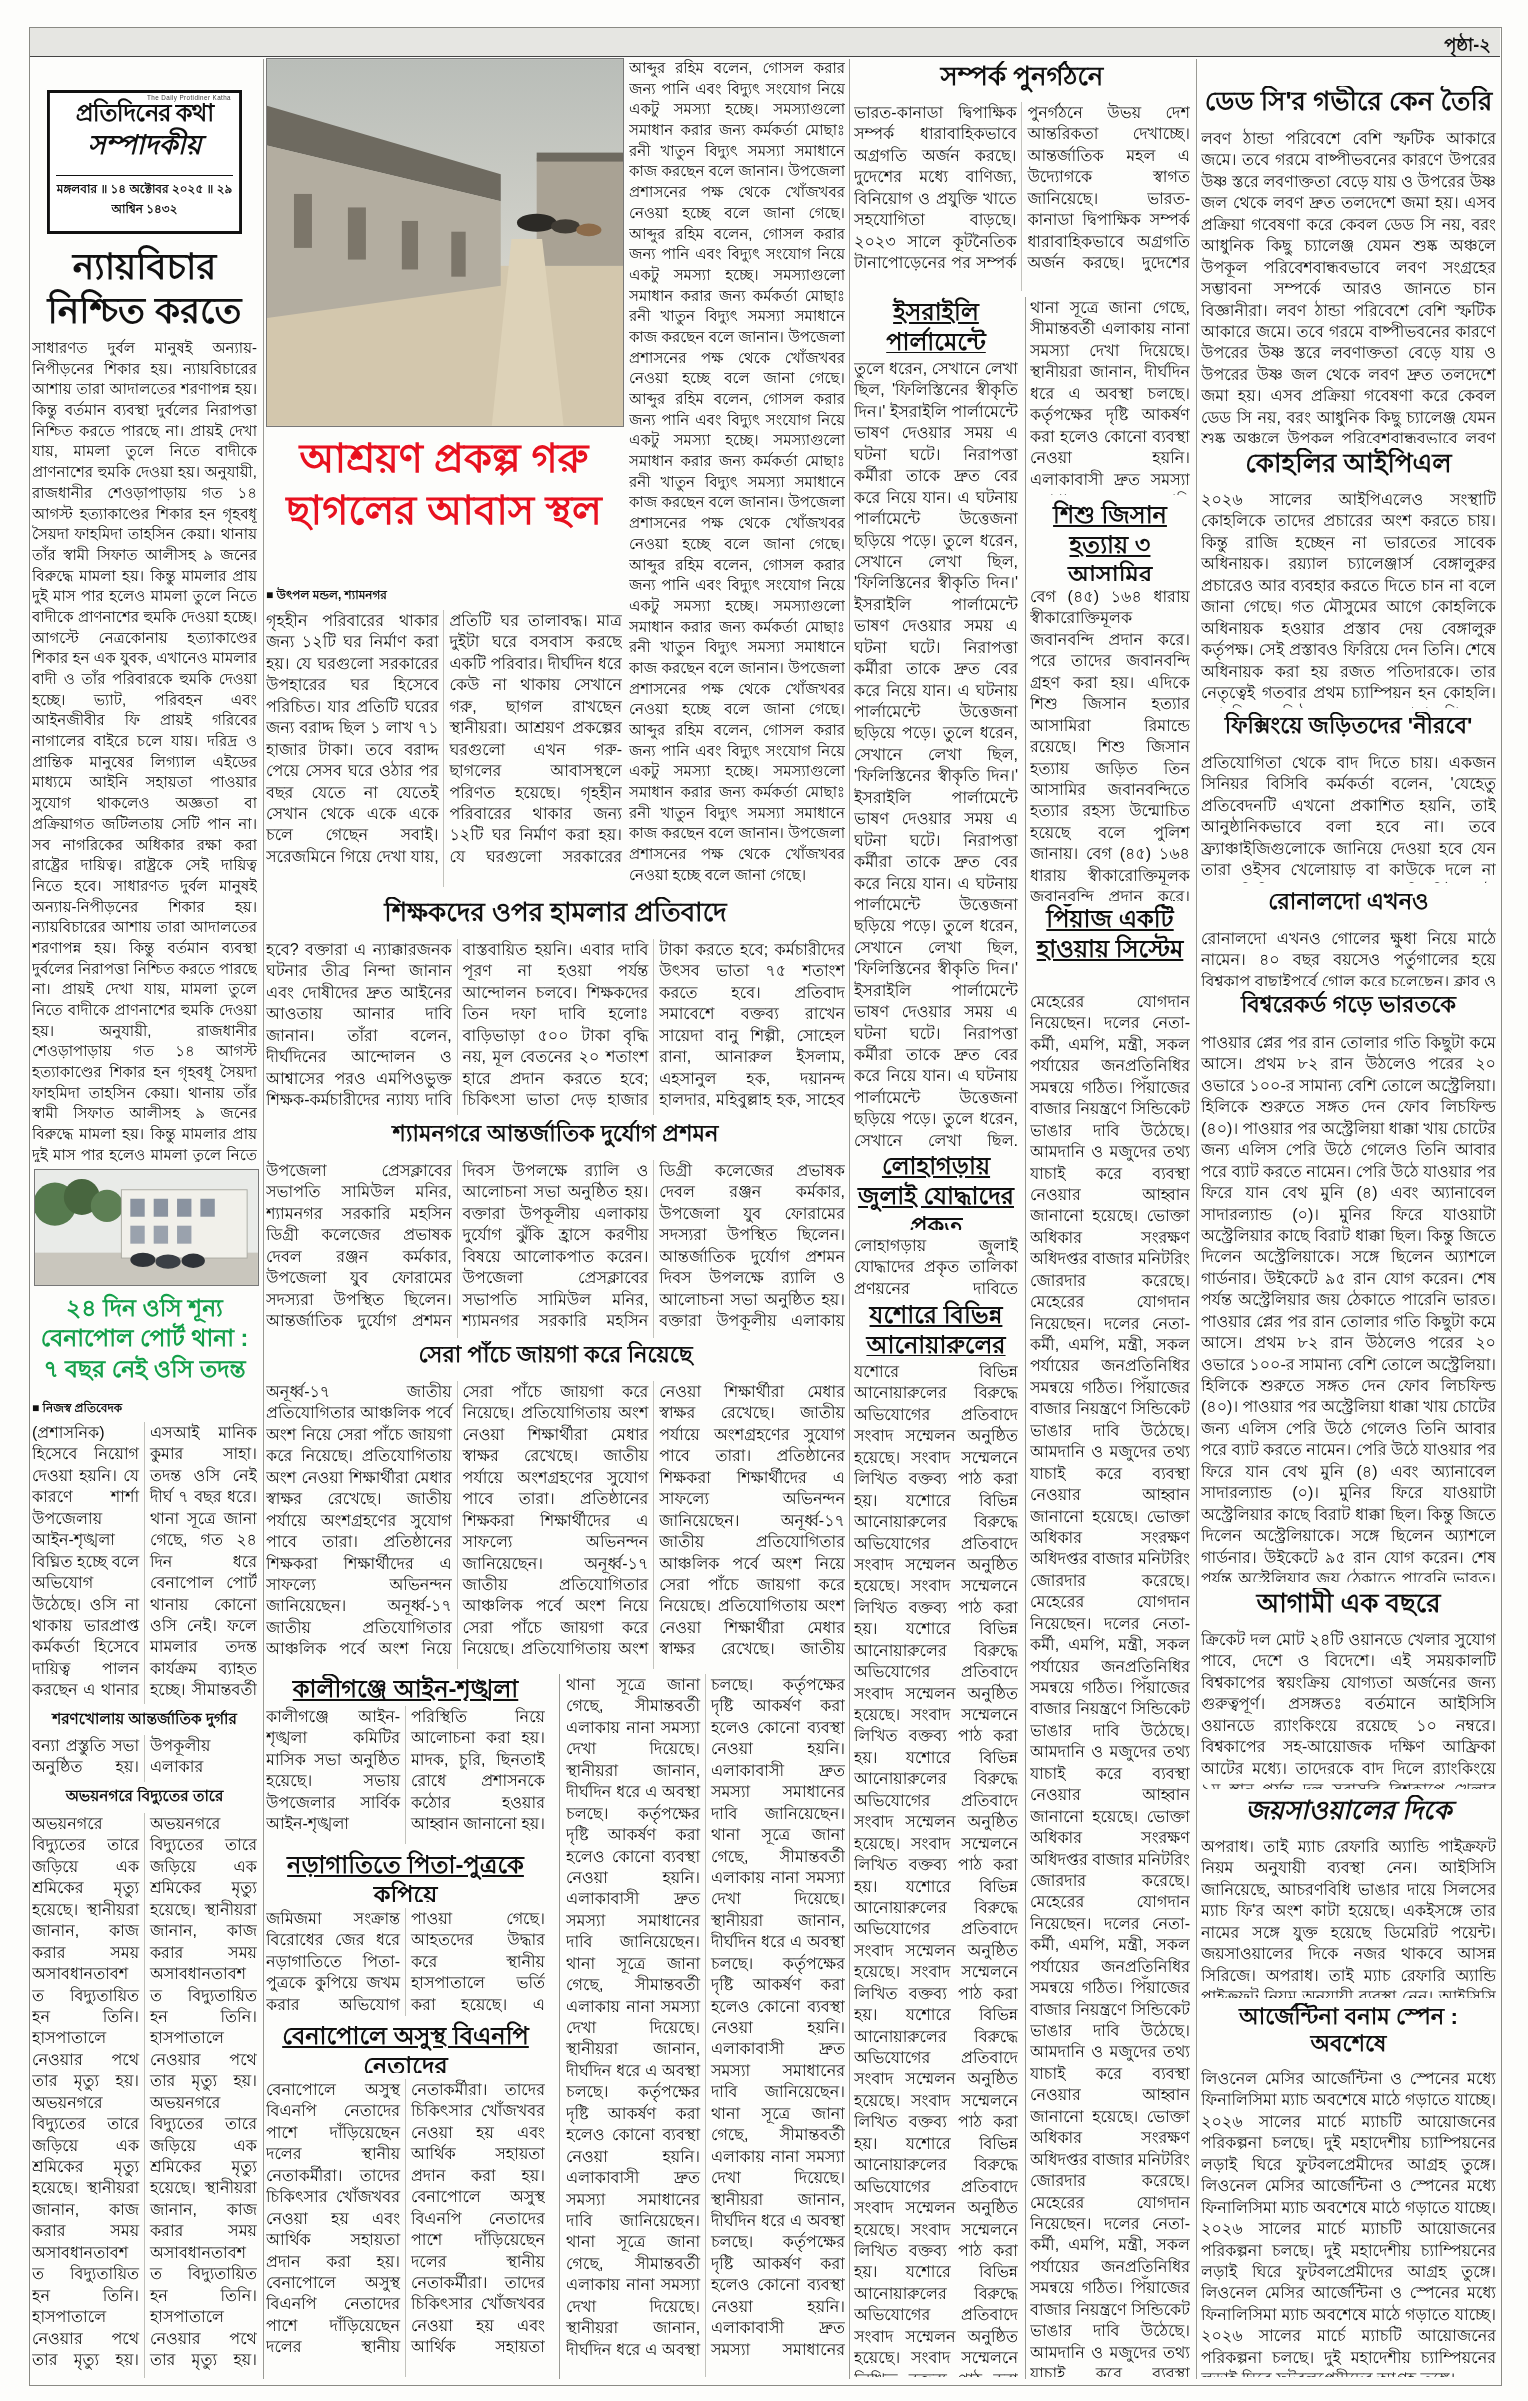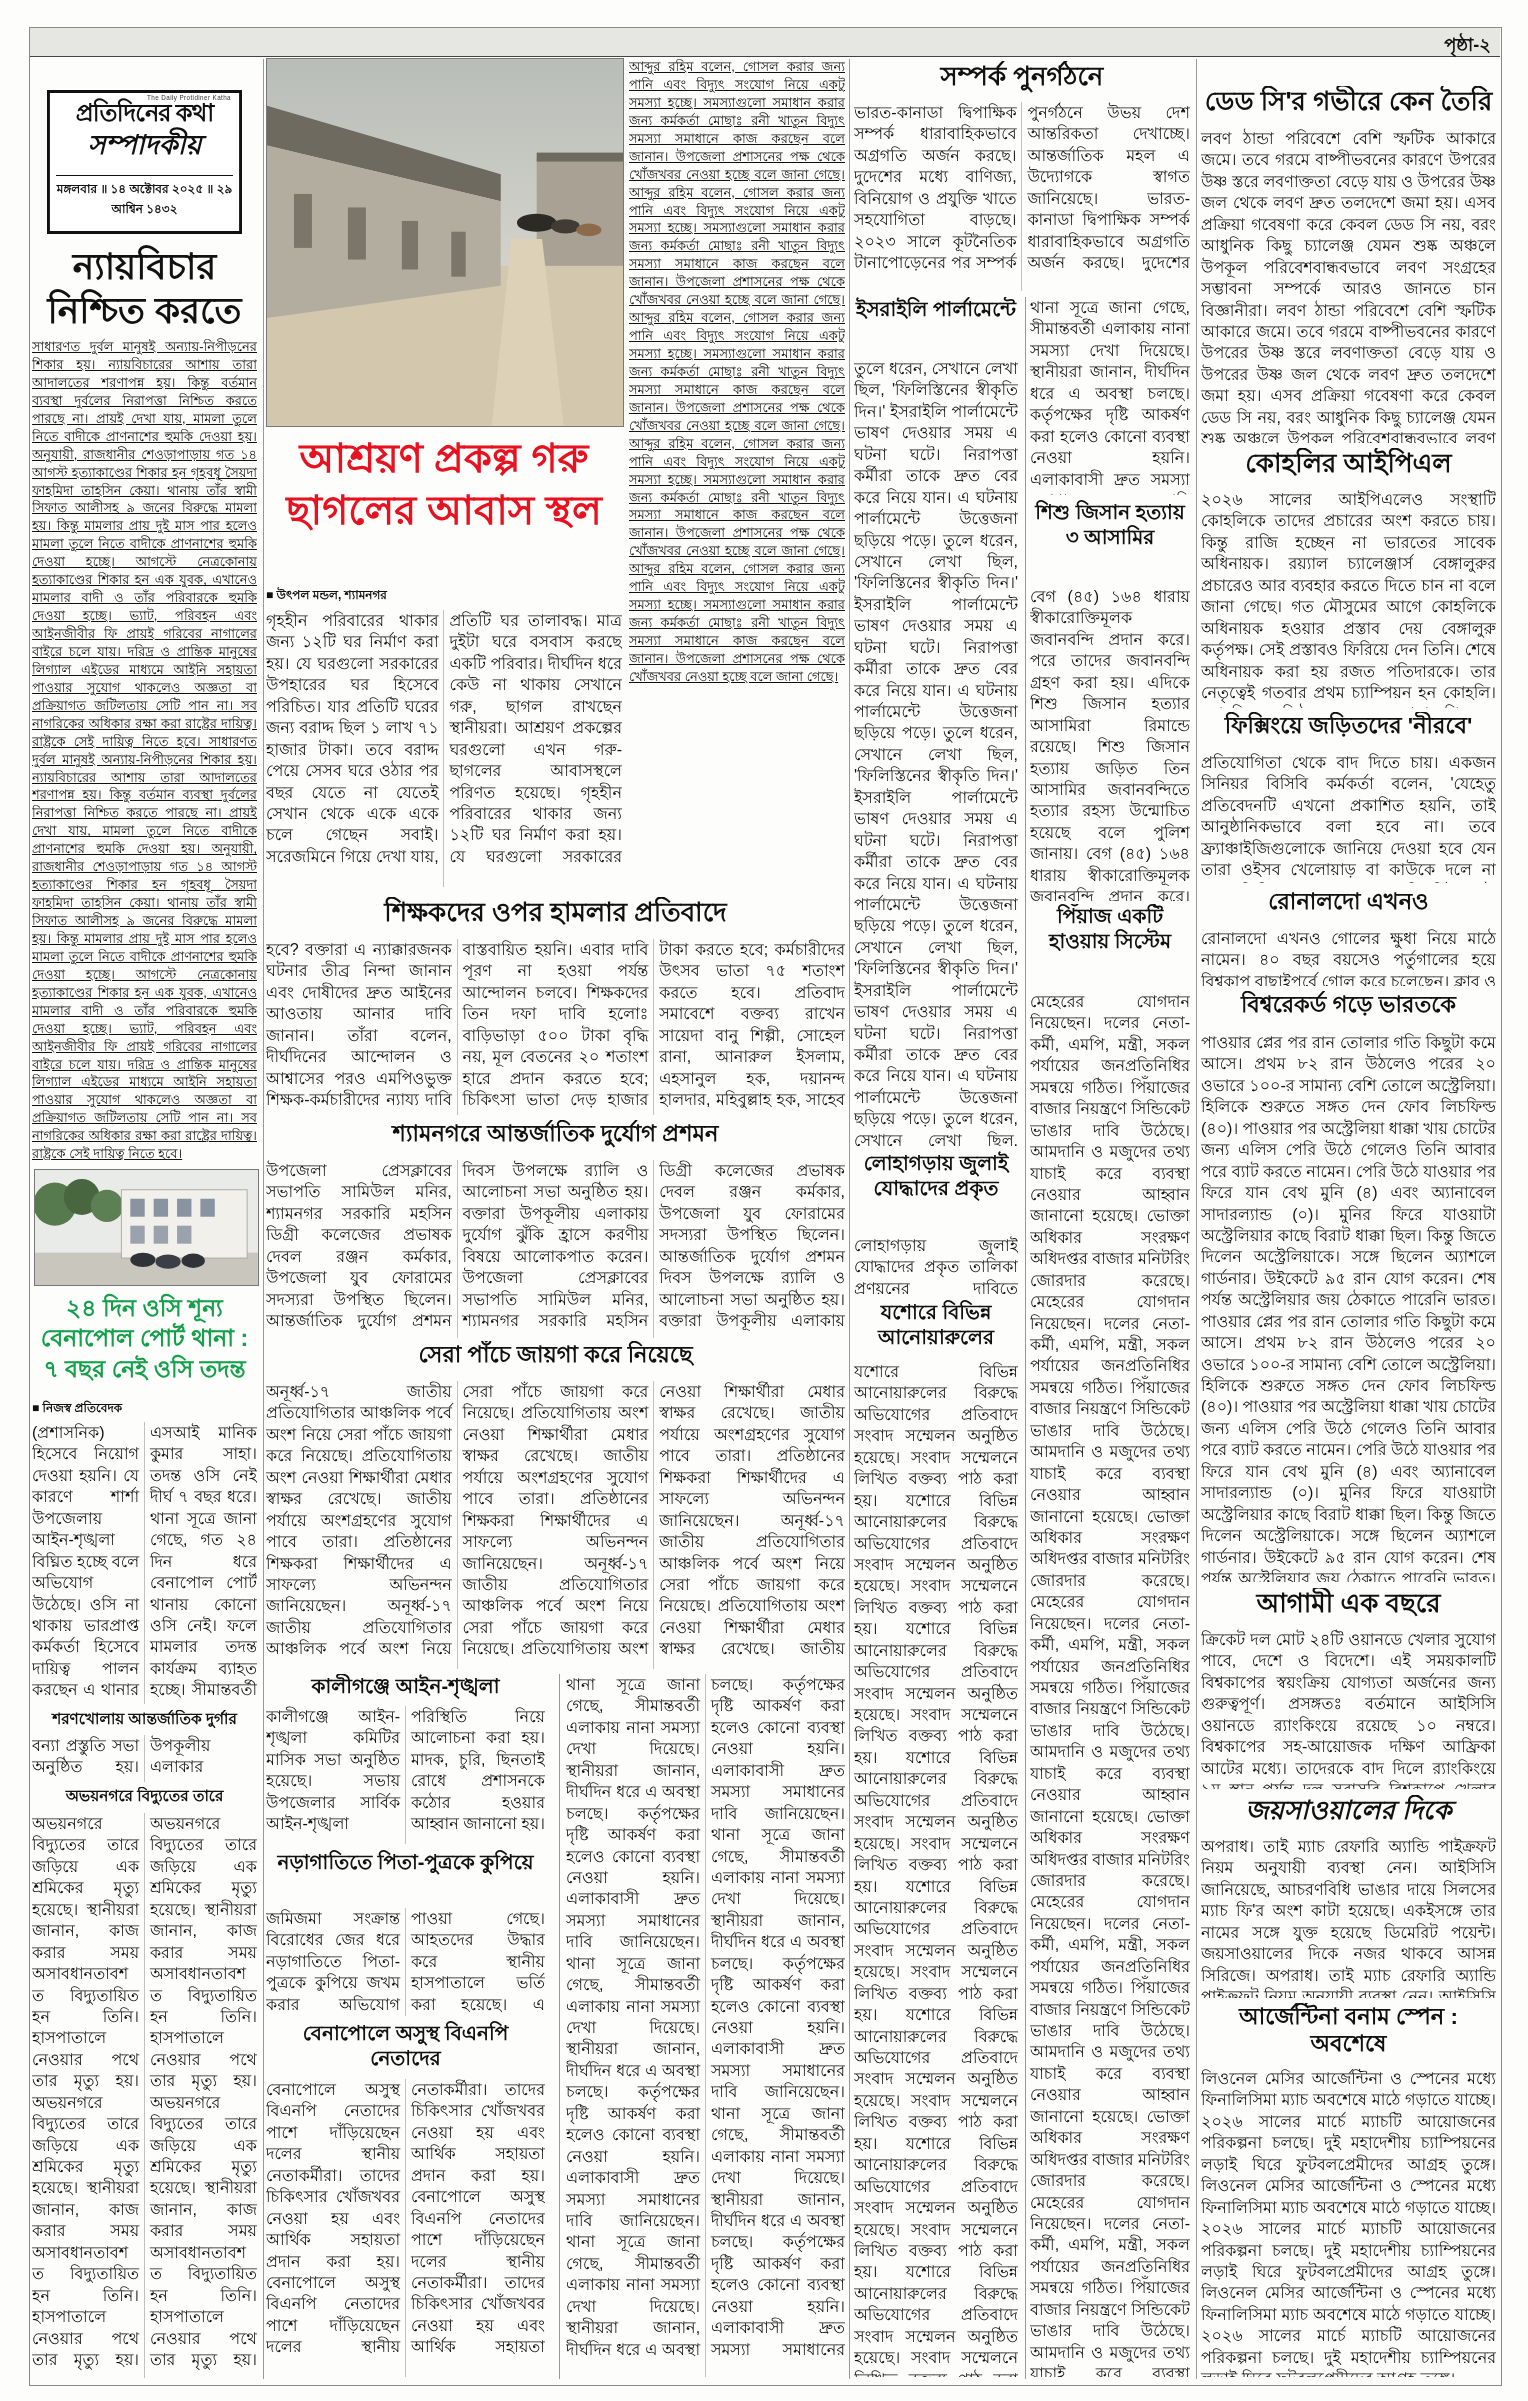--- a/index.html
+++ b/index.html
@@ -15,25 +15,25 @@
   .logo{font-family:"Liberation Serif","DejaVu Serif",serif;font-weight:bold;font-size:24px;line-height:1.05;letter-spacing:-0.9px;}
   .tagline{font-size:6.3px;color:#333;letter-spacing:0.4px;text-align:right;padding-right:9px;margin-top:-3.6px;}
   .script{font-family:"Liberation Serif","DejaVu Serif",serif;font-style:italic;font-weight:bold;font-size:27px;margin-top:-1.8px;}
   .dateline{border-top:1.8px solid #111;margin:5.4px 7.2px 0 7.2px;font-size:12px;font-weight:bold;padding:4.5px 0 5.4px 0;}
   .head{font-weight:bold;text-align:center;line-height:1.22;overflow:hidden;}
   .head-xl{font-size:36px;}
   .head-red{font-size:40px;line-height:1.3;color:#e8111f;}
   .head-green{font-size:23.4px;line-height:1.3;color:#14a04a;}
   .head-lg{font-size:26px;}
   .head-md{font-size:22.5px;}
-  .head-sm{font-size:20px;line-height:1.25;}
+  .head-sm{font-size:24px;line-height:1.25;text-decoration:underline;}
   .head-xs{font-size:15.3px;}
   .byline{font-size:12px;font-weight:bold;}
   .bt{font-size:16px;line-height:1.34;text-align:justify;overflow:hidden;word-break:break-word;}
-  .bt-lg{font-size:13px;line-height:1.38;text-decoration:underline;}
+  .bt-lg{font-size:15px;line-height:1.38;}
   .cols-2{column-count:2;column-gap:10.8px;column-rule:0.9px solid #c2c2bc;column-fill:auto;}
   .cols-3{column-count:3;column-gap:10.8px;column-rule:0.9px solid #c2c2bc;column-fill:auto;}
   .photo{display:block;border:0.9px solid #777;}
 </style>
 </head>
 <body>
 
 <div class="abs headerbar" style="left:29px;top:27px;width:1471px;height:29px;">
   <div class="pagenum">পৃষ্ঠা-২</div>
 </div>

